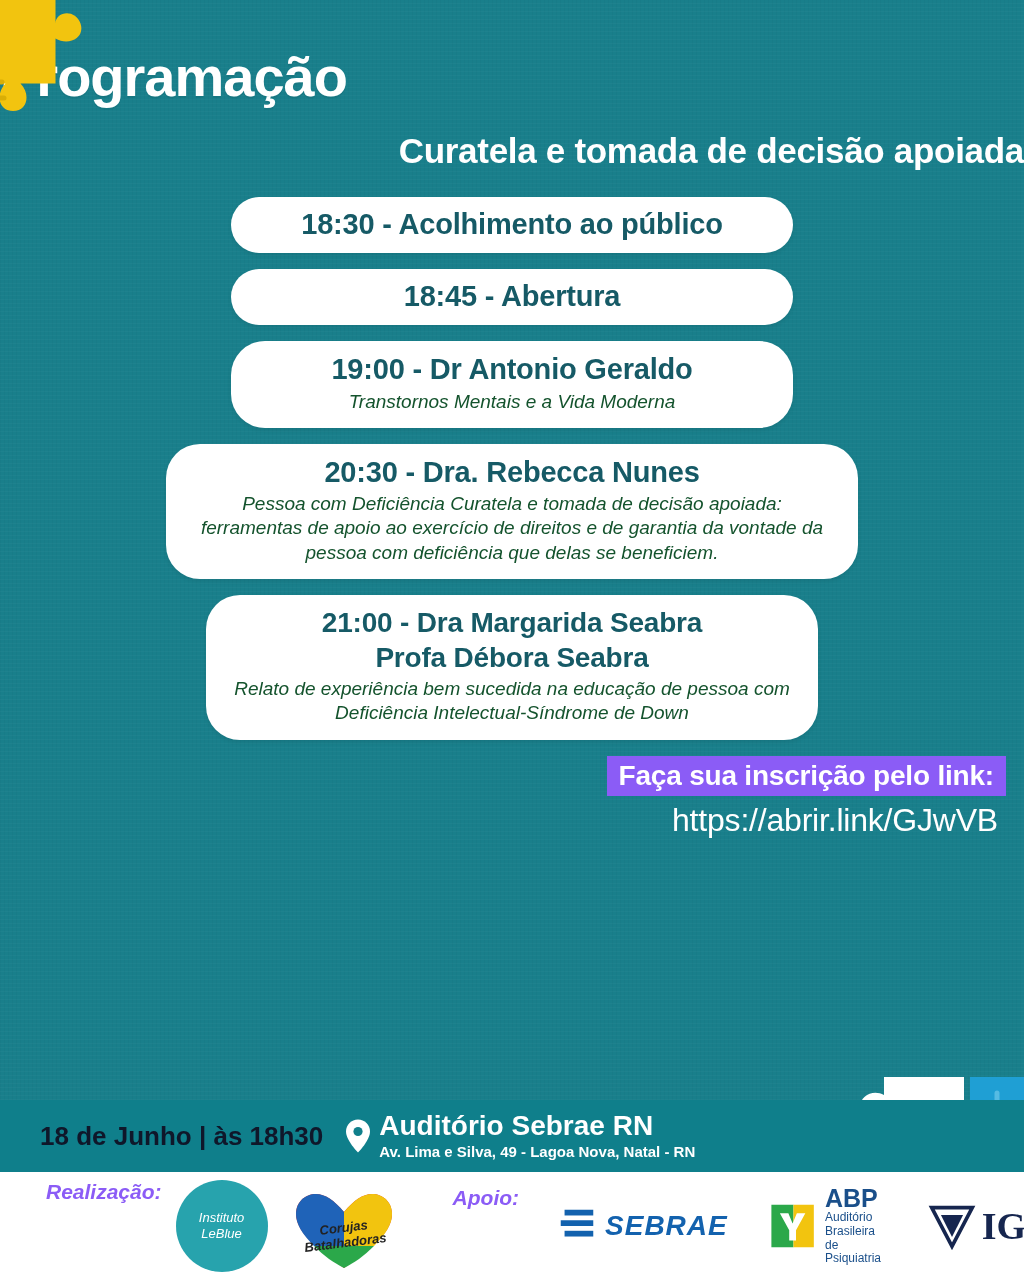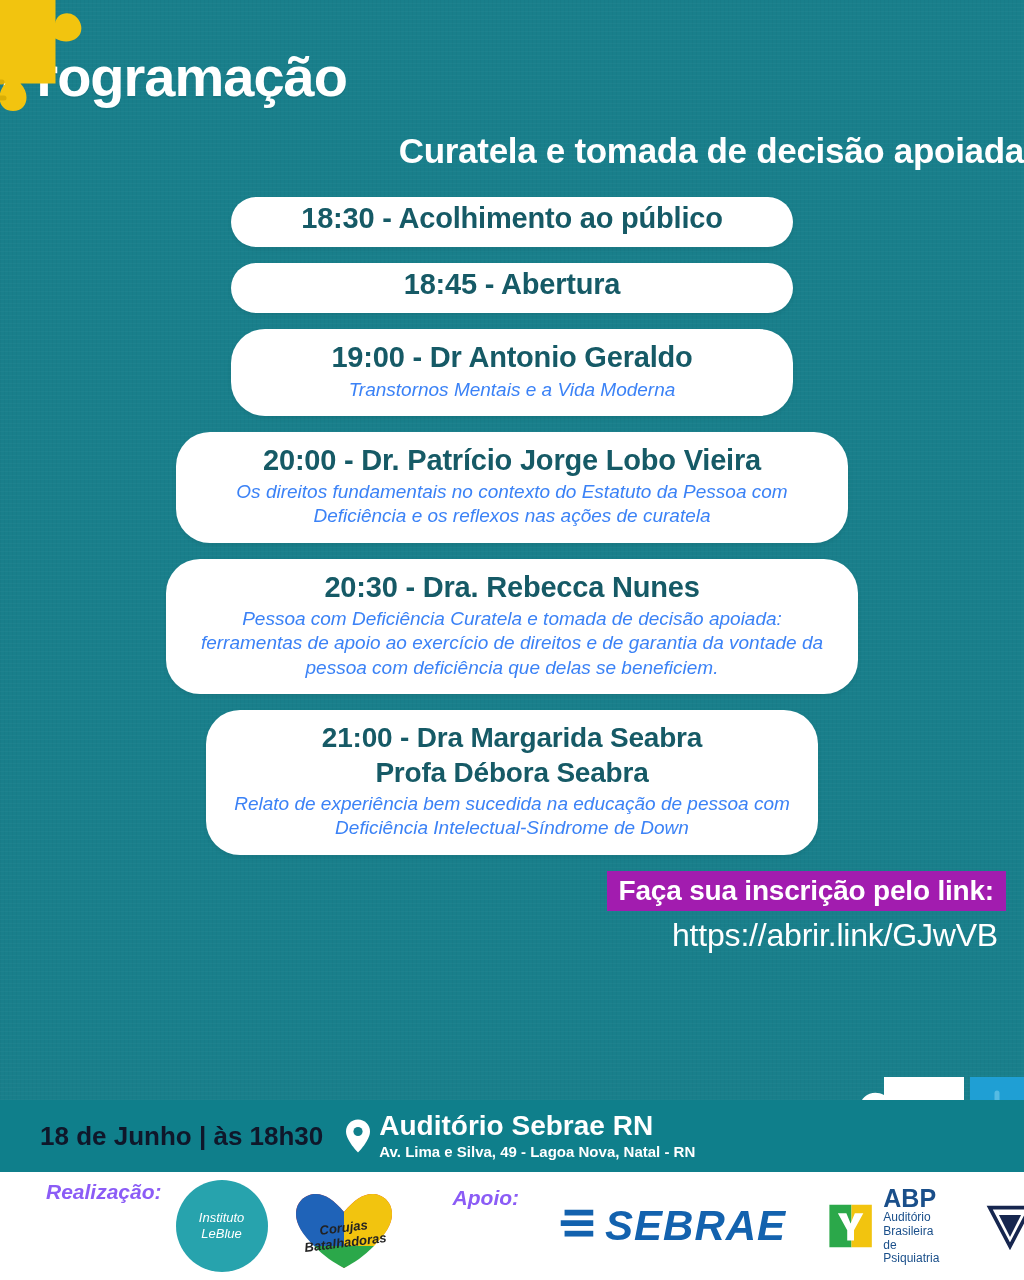--- a/index.html
+++ b/index.html
@@ -104,37 +104,37 @@
   .item.w4 { width: 640px; }
   .item-head {
     color: #165a66;
     font-size: 29px;
     font-weight: bold;
     line-height: 1.25;
     letter-spacing: -0.2px;
   }
   .item-head.two-line { font-size: 28px; }
   .item-desc {
-    color: #3b82f6;
+    color: #14532d;
     font-size: 19px;
     line-height: 1.28;
     margin-top: 2px;
     font-style: italic;
   }
-  .item.compact { padding: 3px 26px 11px 26px; }
+  .item.compact { padding: 9px 26px 11px 26px; }
 
   
   .register {
     margin-top: 16px;
     text-align: right;
     padding-right: 18px;
   }
   .register-label {
     display: inline-block;
-    background: #a21caf;
+    background: #8b5cf6;
     color: #ffffff;
     font-size: 28px;
     font-weight: bold;
     padding: 4px 12px;
     letter-spacing: -0.2px;
   }
   .register-link {
     color: #ffffff;
     font-size: 32px;
     margin-top: 6px;
@@ -250,21 +250,21 @@
     width: 125px;
     text-align: center;
     color: #222;
     font-size: 13px;
     font-style: italic;
     font-weight: bold;
     transform: rotate(-7deg);
   }
   .logo-sebrae {
     color: #1362ae;
-    font-size: 42px;
+    font-size: 28px;
     font-weight: bold;
     font-style: italic;
     letter-spacing: 1px;
     display: flex;
     align-items: center;
   }
   .logo-abp {
     display: flex;
     align-items: center;
     margin-left: 26px;
@@ -324,24 +324,20 @@
 
       <div class="item w1 compact">
         <div class="item-head">18:45 - Abertura</div>
       </div>
 
       <div class="item w1">
         <div class="item-head">19:00 - Dr Antonio Geraldo</div>
         <div class="item-desc">Transtornos Mentais e a Vida Moderna</div>
       </div>
 
-      <div class="item w3">
-        <div class="item-head">20:00 - Dr.  Patrício Jorge Lobo Vieira</div>
-        <div class="item-desc">Os direitos fundamentais no contexto do Estatuto da Pessoa com Deficiência e os reflexos nas ações de curatela</div>
-      </div>
 
       <div class="item w4">
         <div class="item-head">20:30 - Dra. Rebecca Nunes</div>
         <div class="item-desc">Pessoa com Deficiência Curatela e tomada de decisão apoiada: ferramentas de apoio ao exercício de direitos e de garantia da vontade da pessoa com deficiência que delas se beneficiem.</div>
       </div>
 
       <div class="item w2">
         <div class="item-head two-line">21:00 - Dra Margarida Seabra</div>
         <div class="item-head two-line">Profa Débora Seabra</div>
         <div class="item-desc">Relato de experiência bem sucedida na educação de pessoa com Deficiência Intelectual-Síndrome de Down</div>

